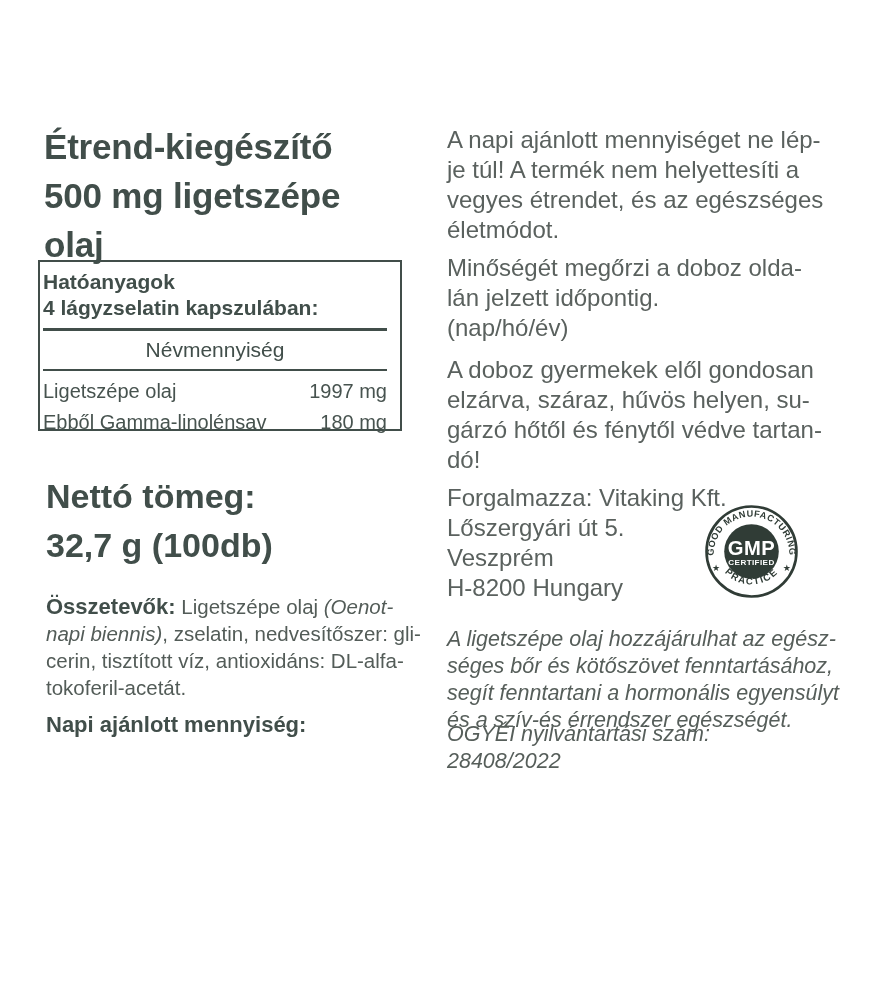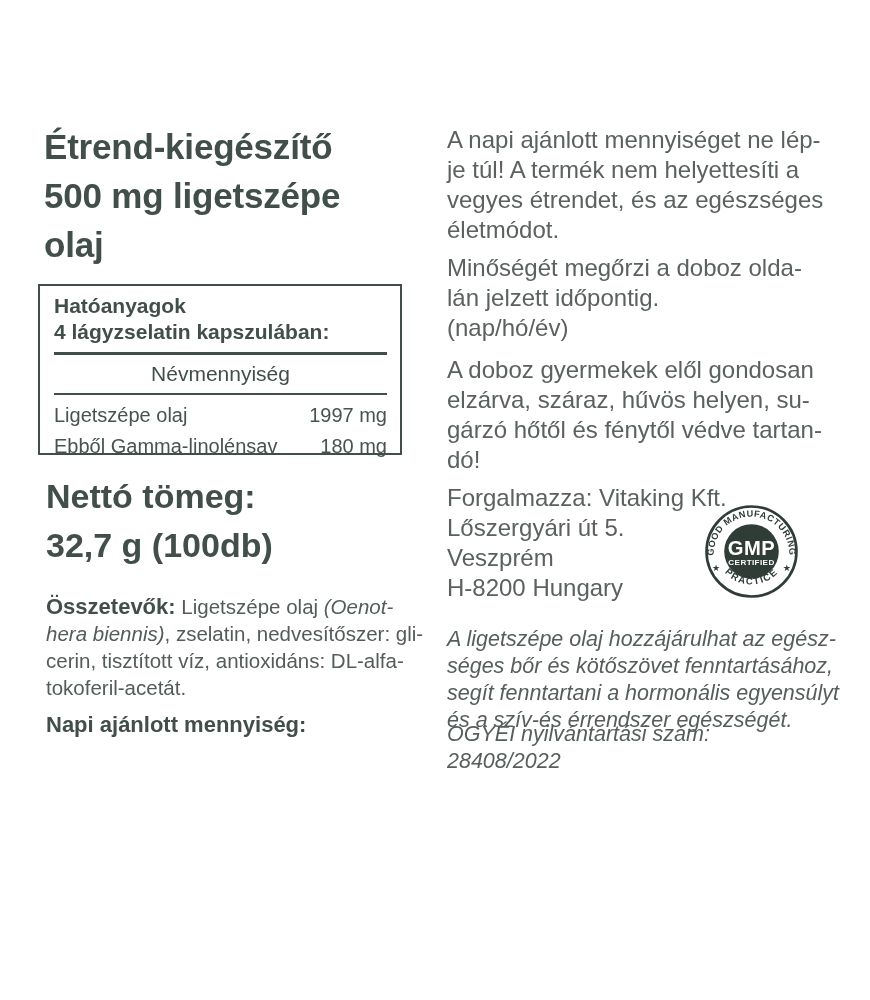--- a/index.html
+++ b/index.html
@@ -4,22 +4,22 @@
 <style>
   html,body{margin:0;padding:0;}
   body{width:870px;height:1000px;background:#ffffff;position:relative;overflow:hidden;
        font-family:"Liberation Sans", sans-serif;}
   .abs{position:absolute;}
   .lines{white-space:pre-line;}
 
   
   .title{left:44px;top:122px;width:390px;font-size:35px;font-weight:bold;line-height:49px;
          color:#414e4a;letter-spacing:-0.2px;}
-  .facts{left:38px;top:284px;width:364px;height:171px;border:2px solid #414e4a;
-         box-sizing:border-box;padding:7px 13px 0 14px;color:#414e4a;}
+  .facts{left:38px;top:260px;width:364px;height:171px;border:2px solid #414e4a;
+         box-sizing:border-box;padding:7px 13px 0 3px;color:#414e4a;}
   .facts-heading{font-size:21px;font-weight:bold;line-height:26px;}
   .rule-thick{height:3px;background:#414e4a;margin-top:7px;}
   .rule-thin{height:2px;background:#414e4a;margin-top:7px;}
   .facts-cols{display:flex;justify-content:center;margin-top:7px;
               font-size:21px;font-weight:normal;line-height:24px;}
   .facts-row{display:flex;justify-content:space-between;margin-top:9px;
              font-size:20px;line-height:22px;color:#47534f;}
   .netto{left:46px;top:472px;width:390px;font-size:34px;font-weight:bold;line-height:49px;
          color:#414e4a;}
   .ingredients{left:46px;top:593px;width:392px;font-size:20.5px;line-height:27px;color:#535c58;}
@@ -59,21 +59,21 @@
     <span>Ebből Gamma-linolénsav</span>
     <span>180 mg</span>
   </div>
 </div>
 
 <div class="abs netto lines">Nettó tömeg:
 32,7 g (100db)</div>
 
 <p class="abs ingredients" style="margin:0">
   <b>Összetevők:</b><span> Ligetszépe olaj </span><i>(Oenot-</i><br>
-  <i>hera biennis)</i><span>, zselatin, nedvesítőszer: gli-</span><br>
+  <i>napi biennis)</i><span>, zselatin, nedvesítőszer: gli-</span><br>
   <span>cerin, tisztított víz, antioxidáns: DL-alfa-</span><br>
   <span>tokoferil-acetát.</span>
 </p>
 
 <div class="abs daily">
   <div class="lbl">Napi ajánlott mennyiség:</div>
 </div>
 
 <div class="abs rp rp1 lines">A napi ajánlott mennyiséget ne lép-
 je túl! A termék nem helyettesíti a

